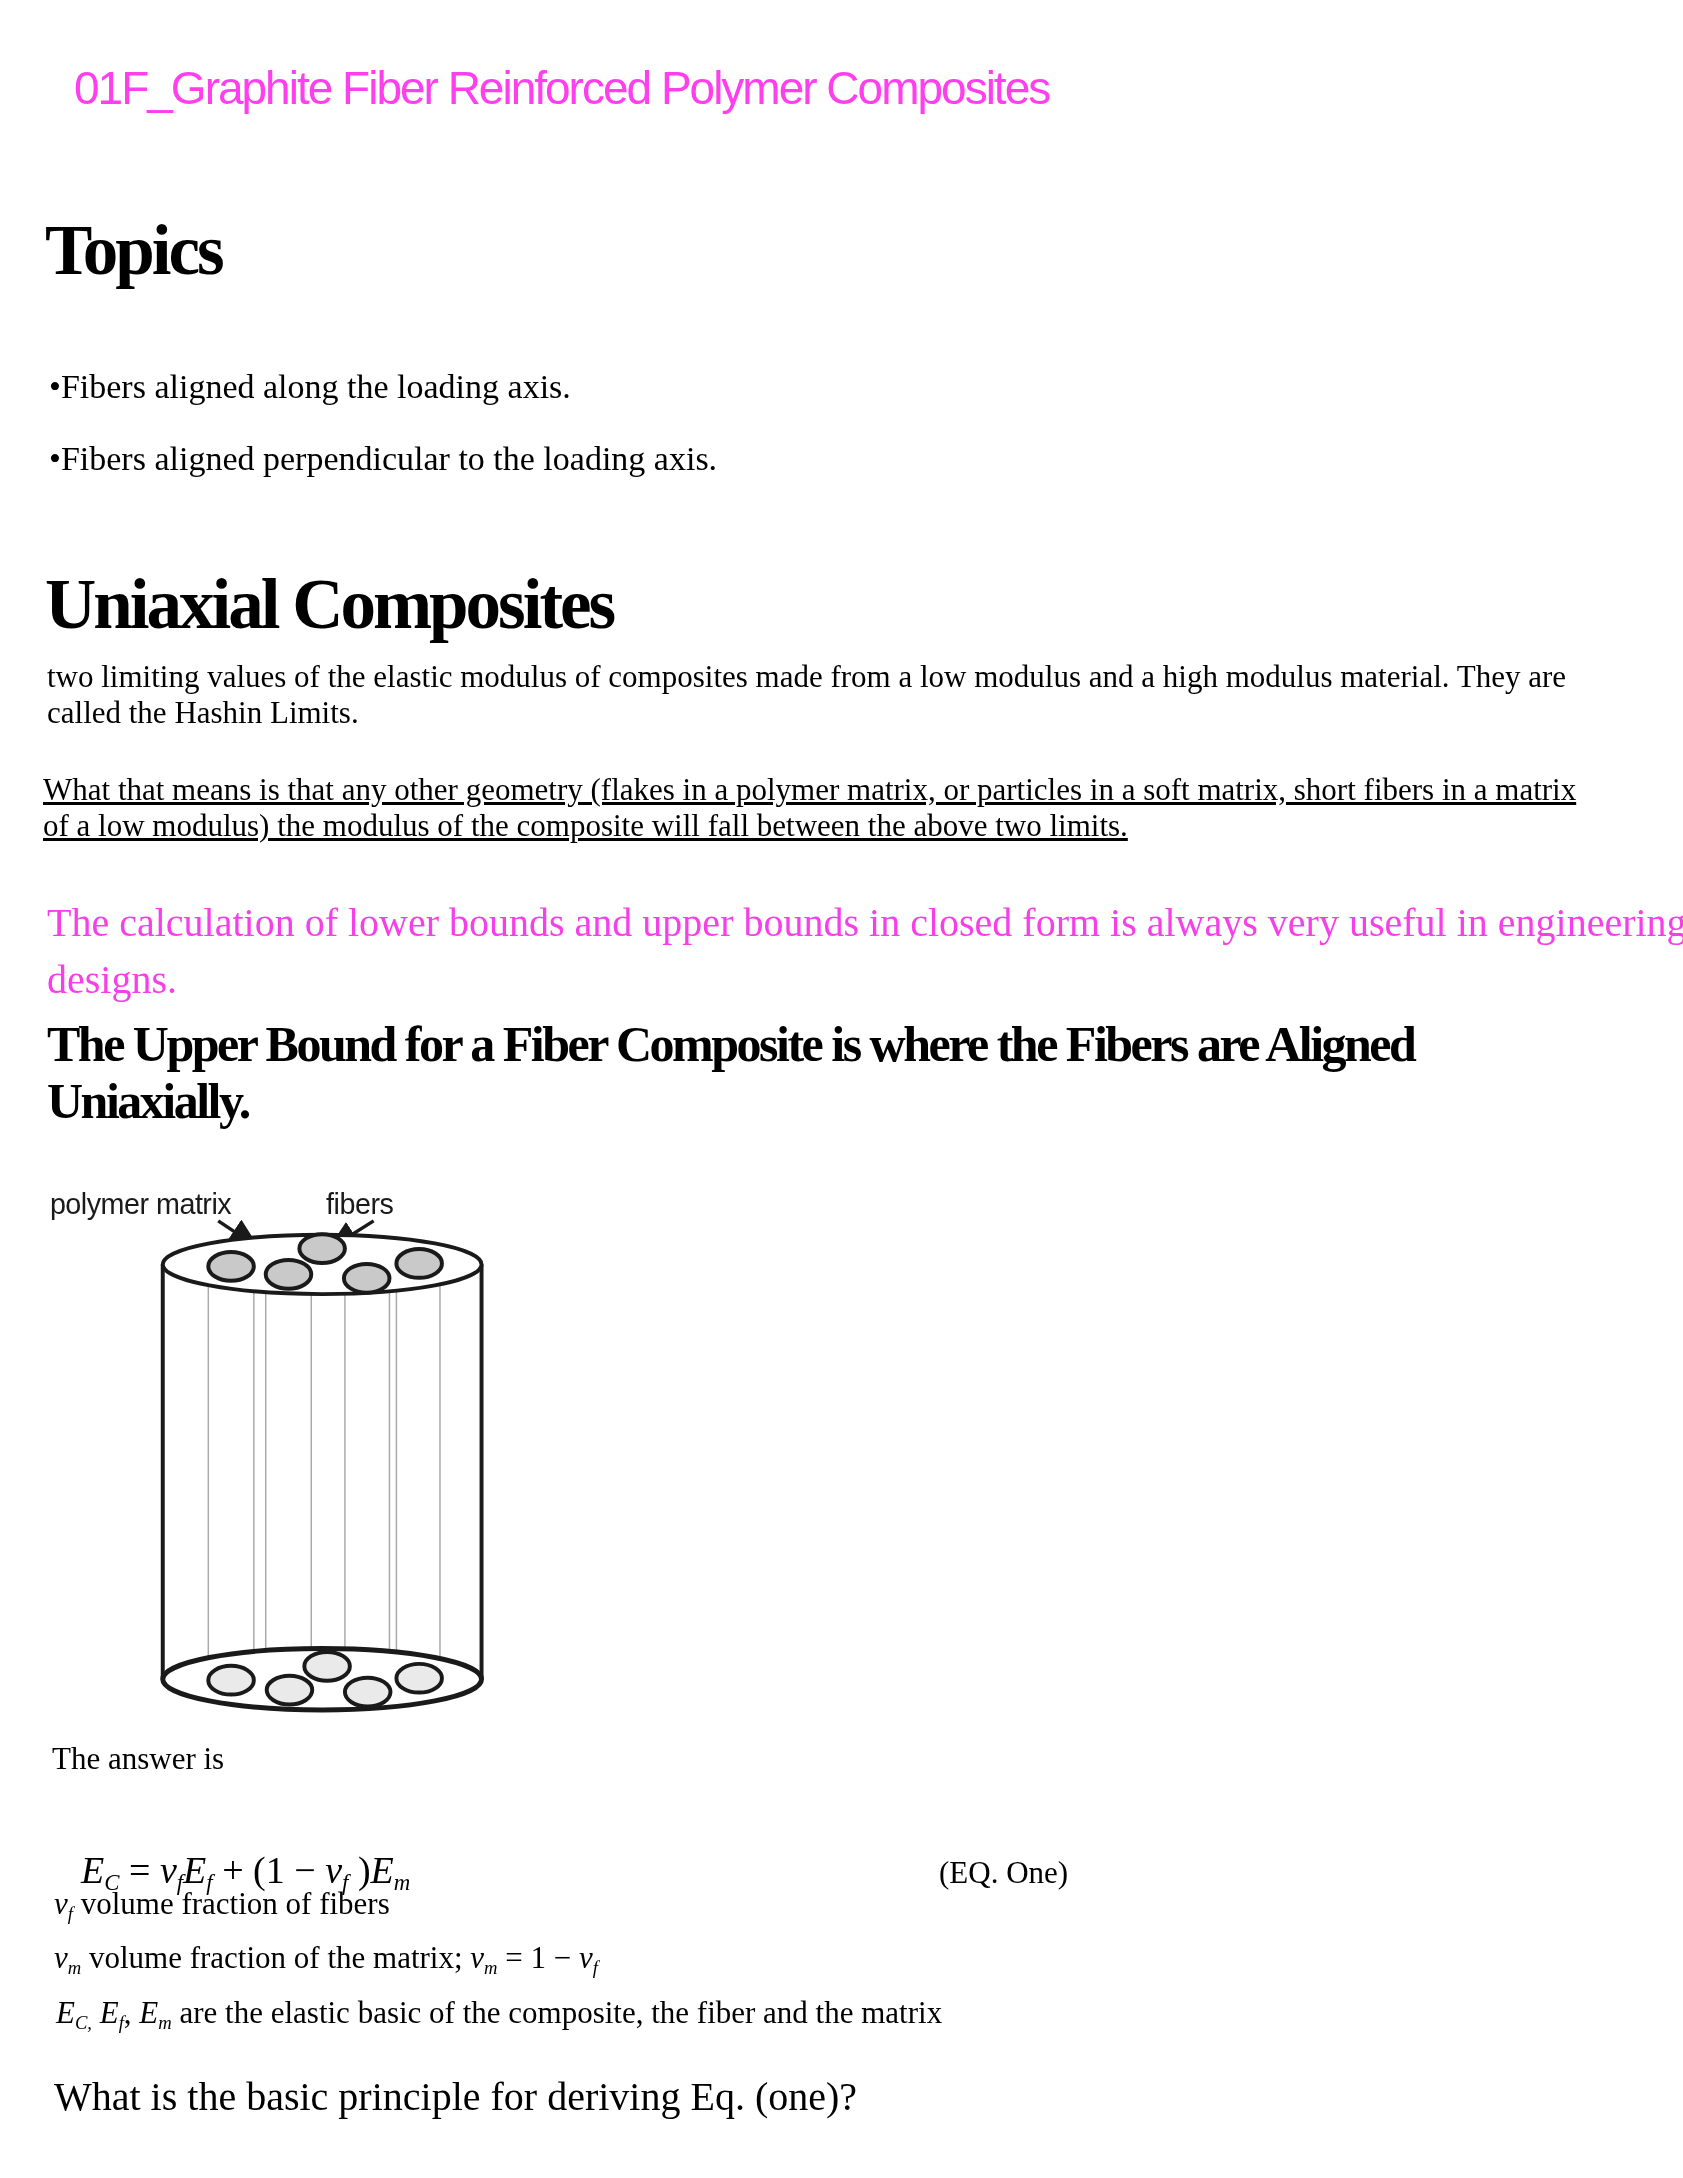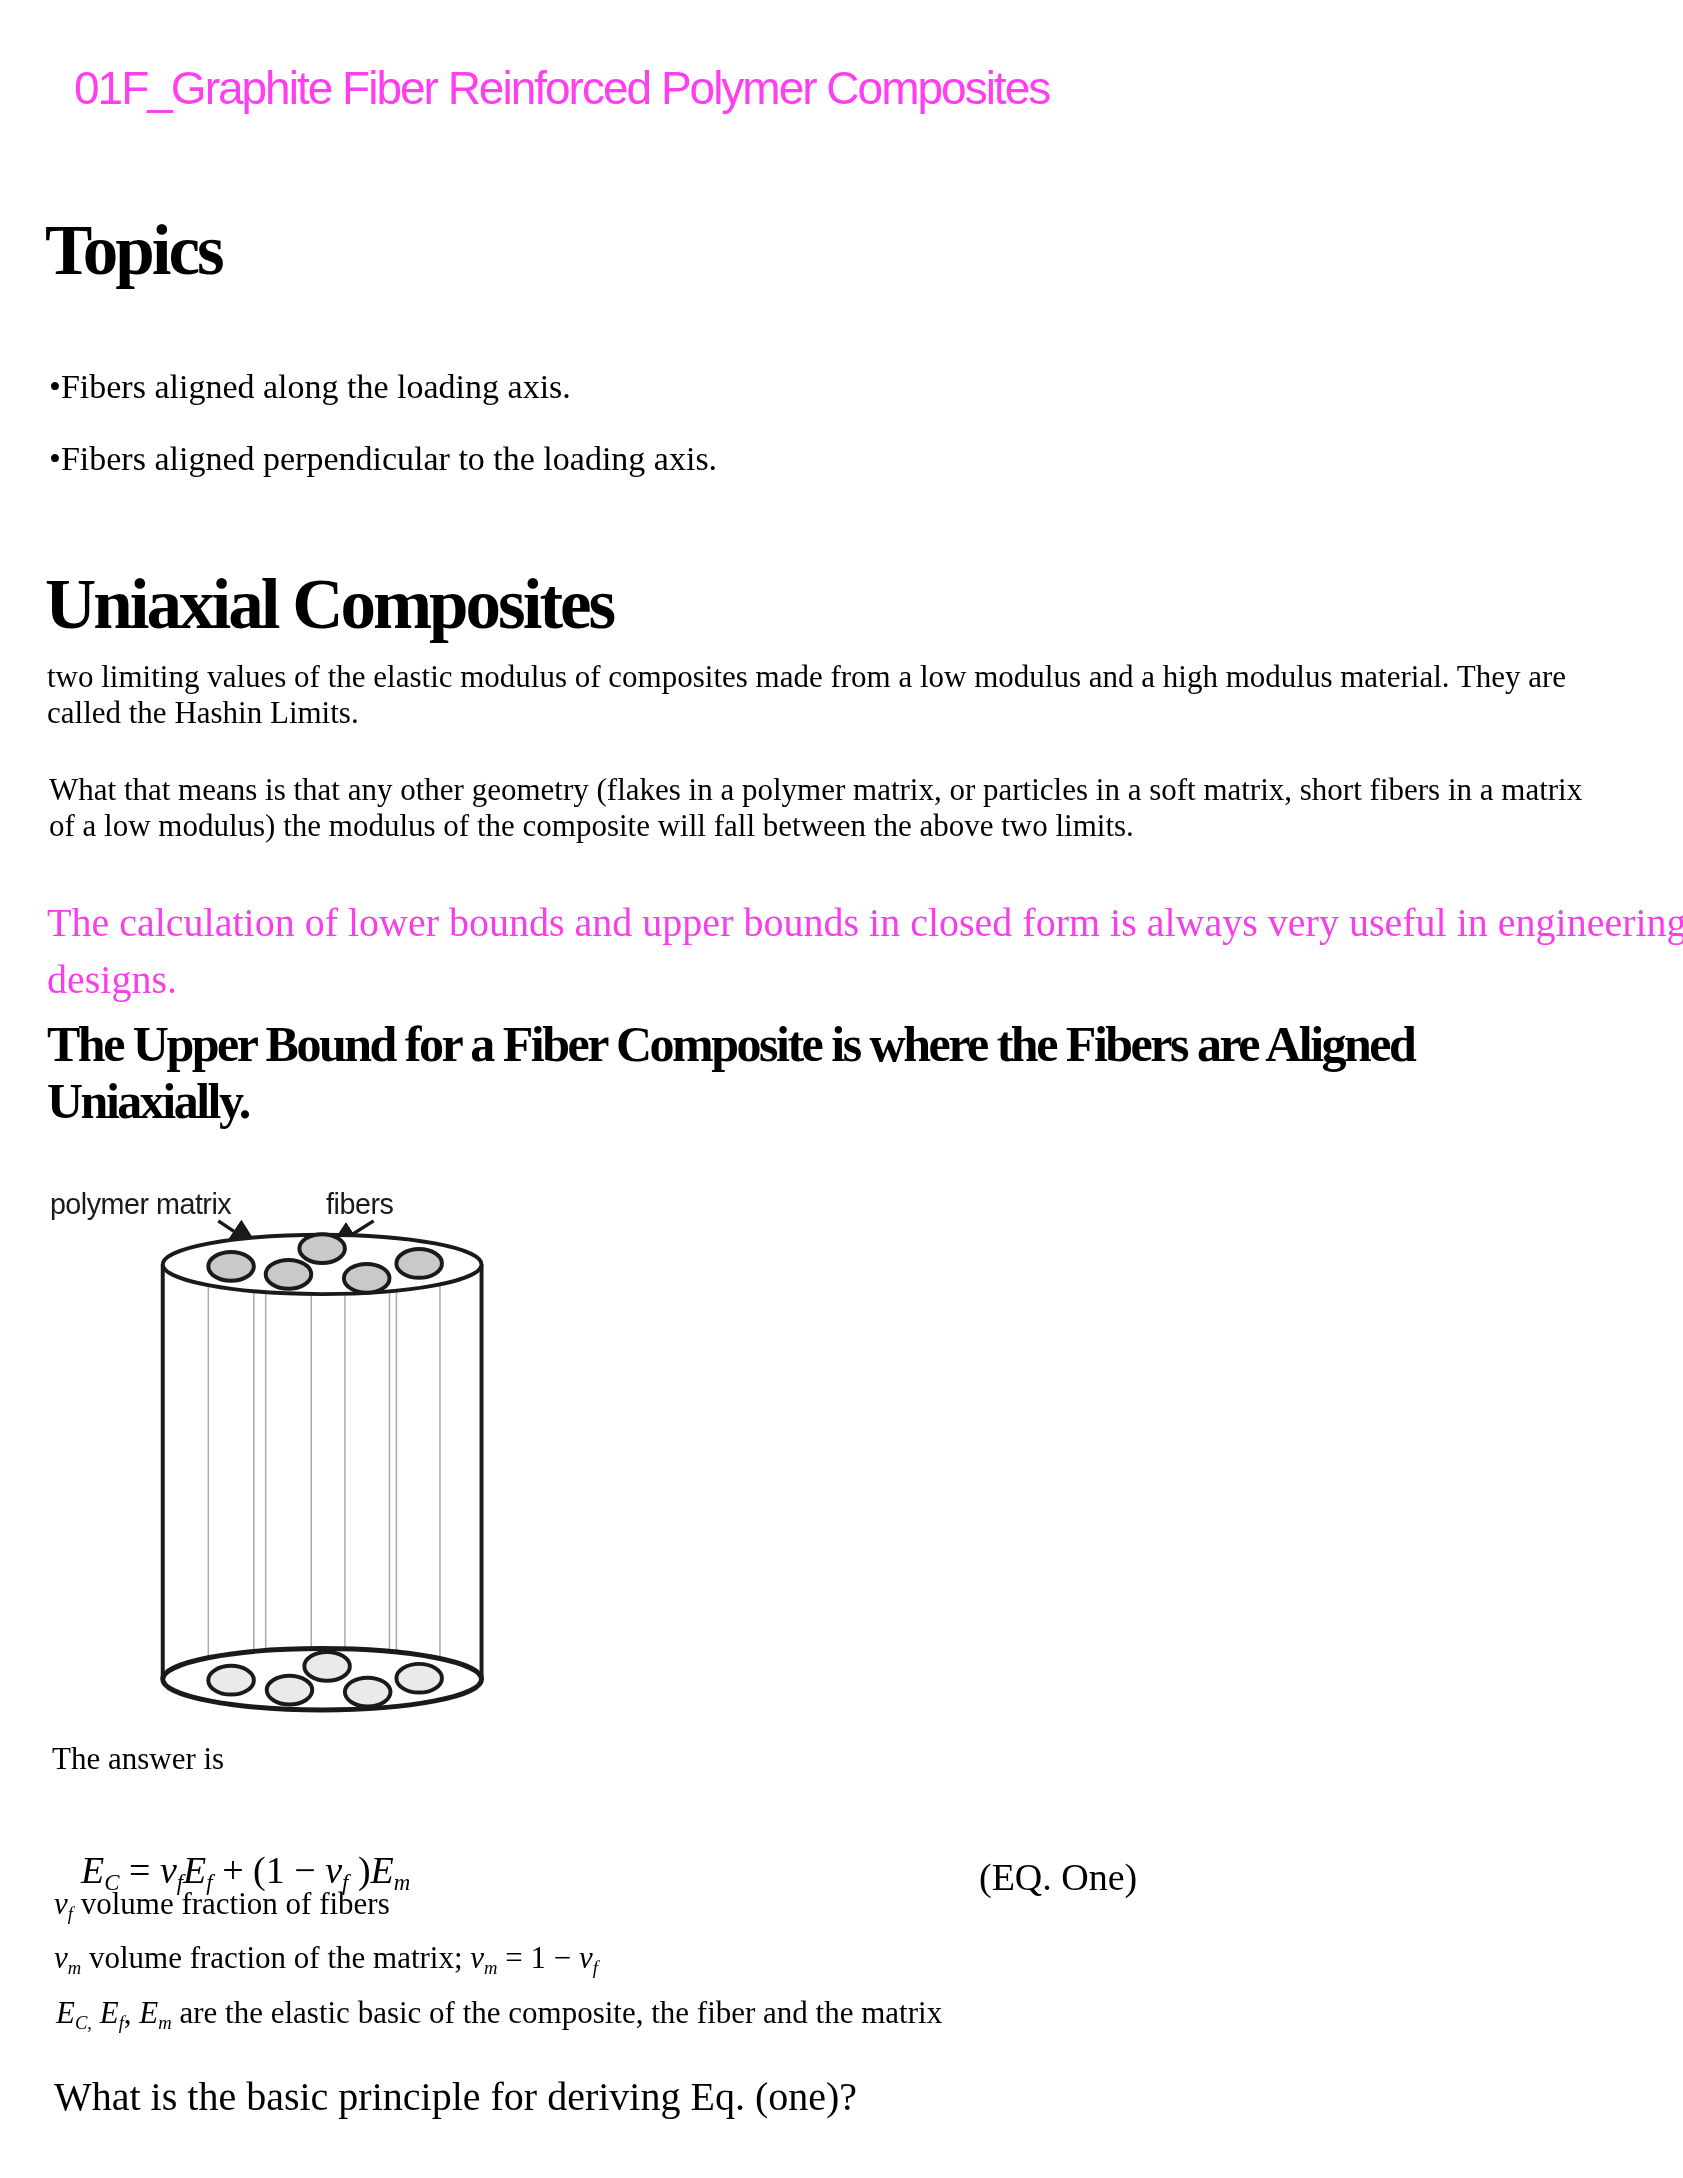--- a/index.html
+++ b/index.html
@@ -15,21 +15,21 @@
   .h1{font-size:71px;font-weight:bold;letter-spacing:-3px;}
   .bullet{font-size:34px;}
   .body-par{font-size:31px;line-height:36px;}
   .body-par div{white-space:nowrap;}
   .highlight-par{font-size:40px;line-height:57px;color:#F63FE8;}
   .highlight-par div{white-space:nowrap;}
   .h2{font-size:50px;font-weight:bold;line-height:57px;letter-spacing:-2.5px;}
   .h2 div{white-space:nowrap;}
   .answer-intro{font-size:31px;}
   .equation{font-size:38px;}
-  .eq-label{position:absolute;left:858px;top:7px;font-size:38px;font-style:normal;margin-left:40px;}
+  .eq-label{position:absolute;left:858px;top:7px;font-size:31px;font-style:normal;}
   .defline{font-size:31px;}
   .question{font-size:40px;}
   .tk-i{font-style:italic;}
   .tk-s,.tk-is{font-size:0.6em;vertical-align:-0.3em;}
   .tk-is{font-style:italic;}
   svg text{
     font-family:"Liberation Sans", sans-serif;font-size:29px;fill:#1a1a1a;
     letter-spacing:-0.5px;
   }
 </style>
@@ -44,21 +44,21 @@
 
 <div class="abs bullet" style="left:49px;top:440px;">•Fibers aligned perpendicular to the loading axis.</div>
 
 <div class="abs h1" style="left:45px;top:564px;">Uniaxial Composites</div>
 
 <div class="abs body-par" style="left:47px;top:659px;">
   <div>two limiting values of the elastic modulus of composites made from a low modulus and a high modulus material. They are</div>
   <div>called the Hashin Limits.</div>
 </div>
 
-<div class="abs body-par" style="left:49px;top:772px;">
+<div class="abs body-par" style="left:43px;top:772px;text-decoration:underline;">
   <div>What that means is that any other geometry (flakes in a polymer matrix, or particles in a soft matrix, short fibers in a matrix</div>
   <div>of a low modulus) the modulus of the composite will fall between the above two limits.</div>
 </div>
 
 <div class="abs highlight-par" style="left:47px;top:894px;">
   <div>The calculation of lower bounds and upper bounds in closed form is always very useful in engineering</div>
   <div>designs.</div>
 </div>
 
 <div class="abs h2" style="left:47px;top:1016px;">

